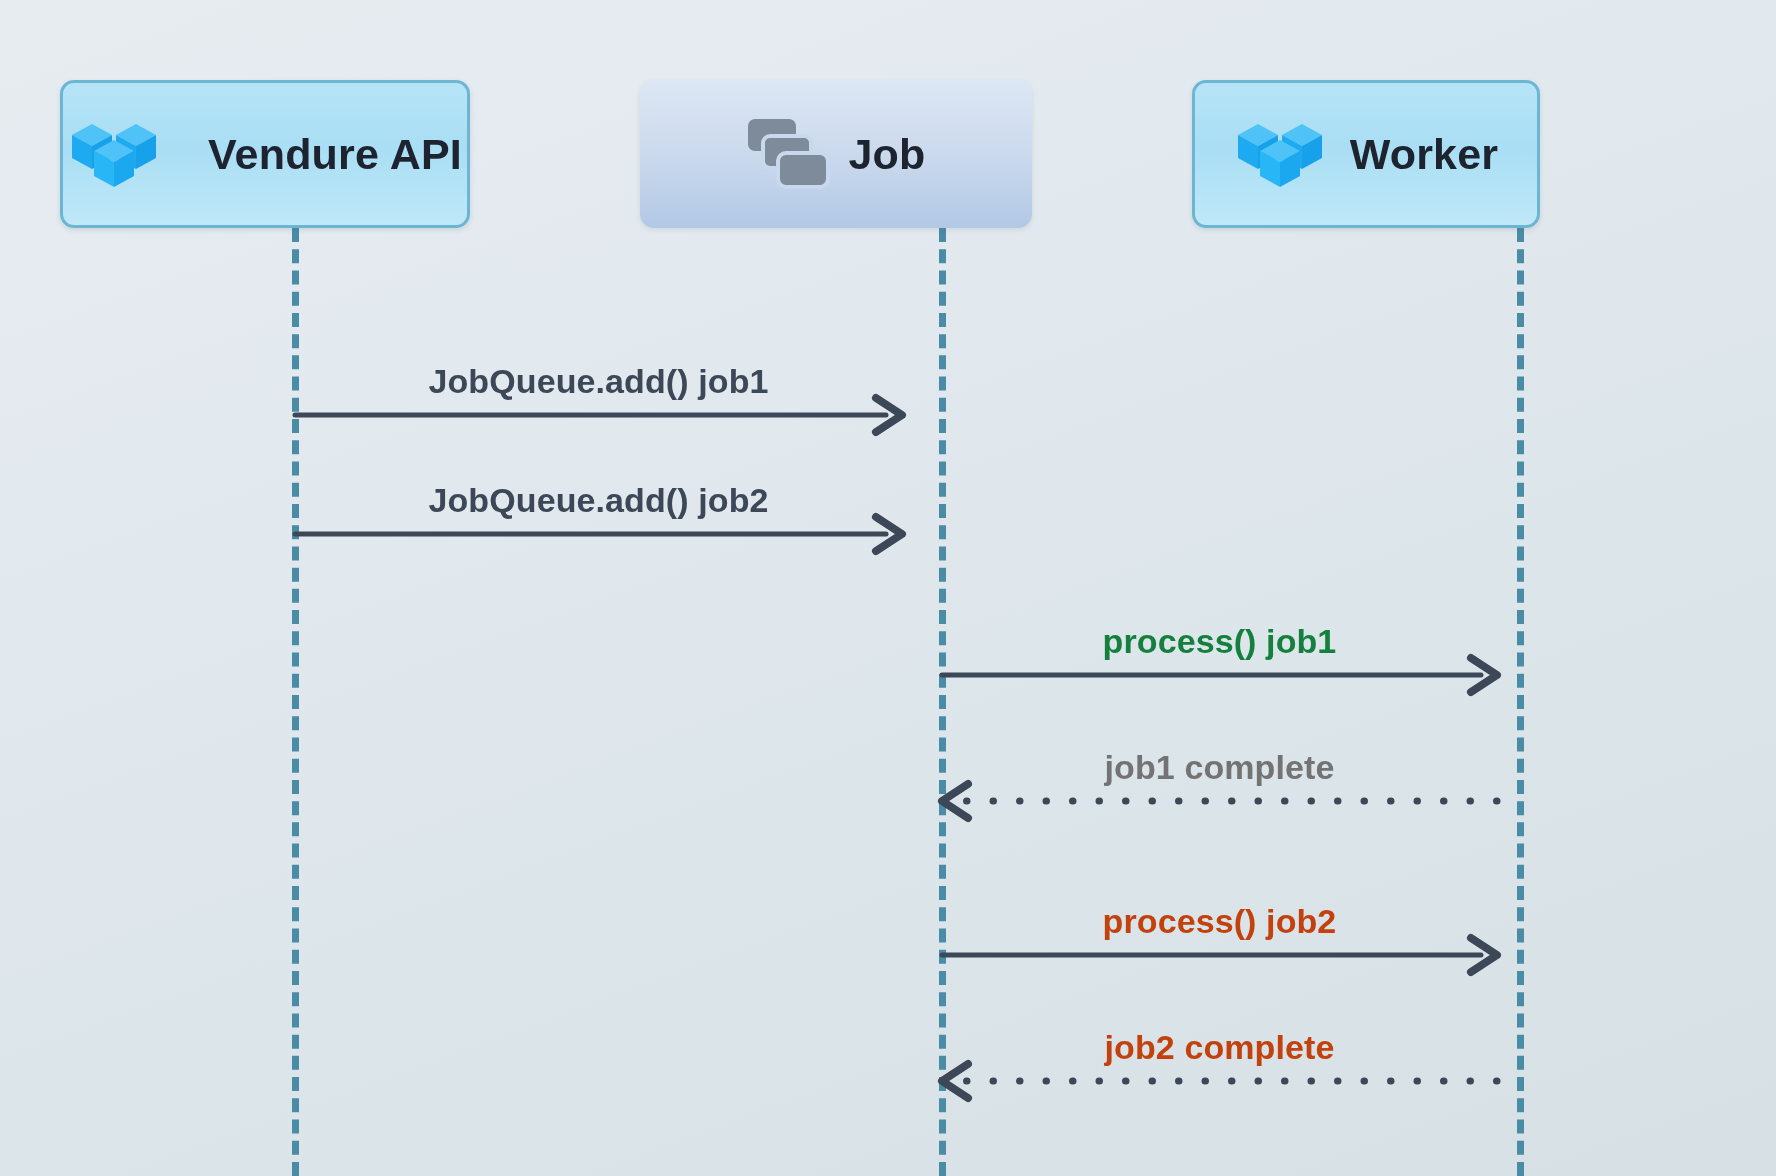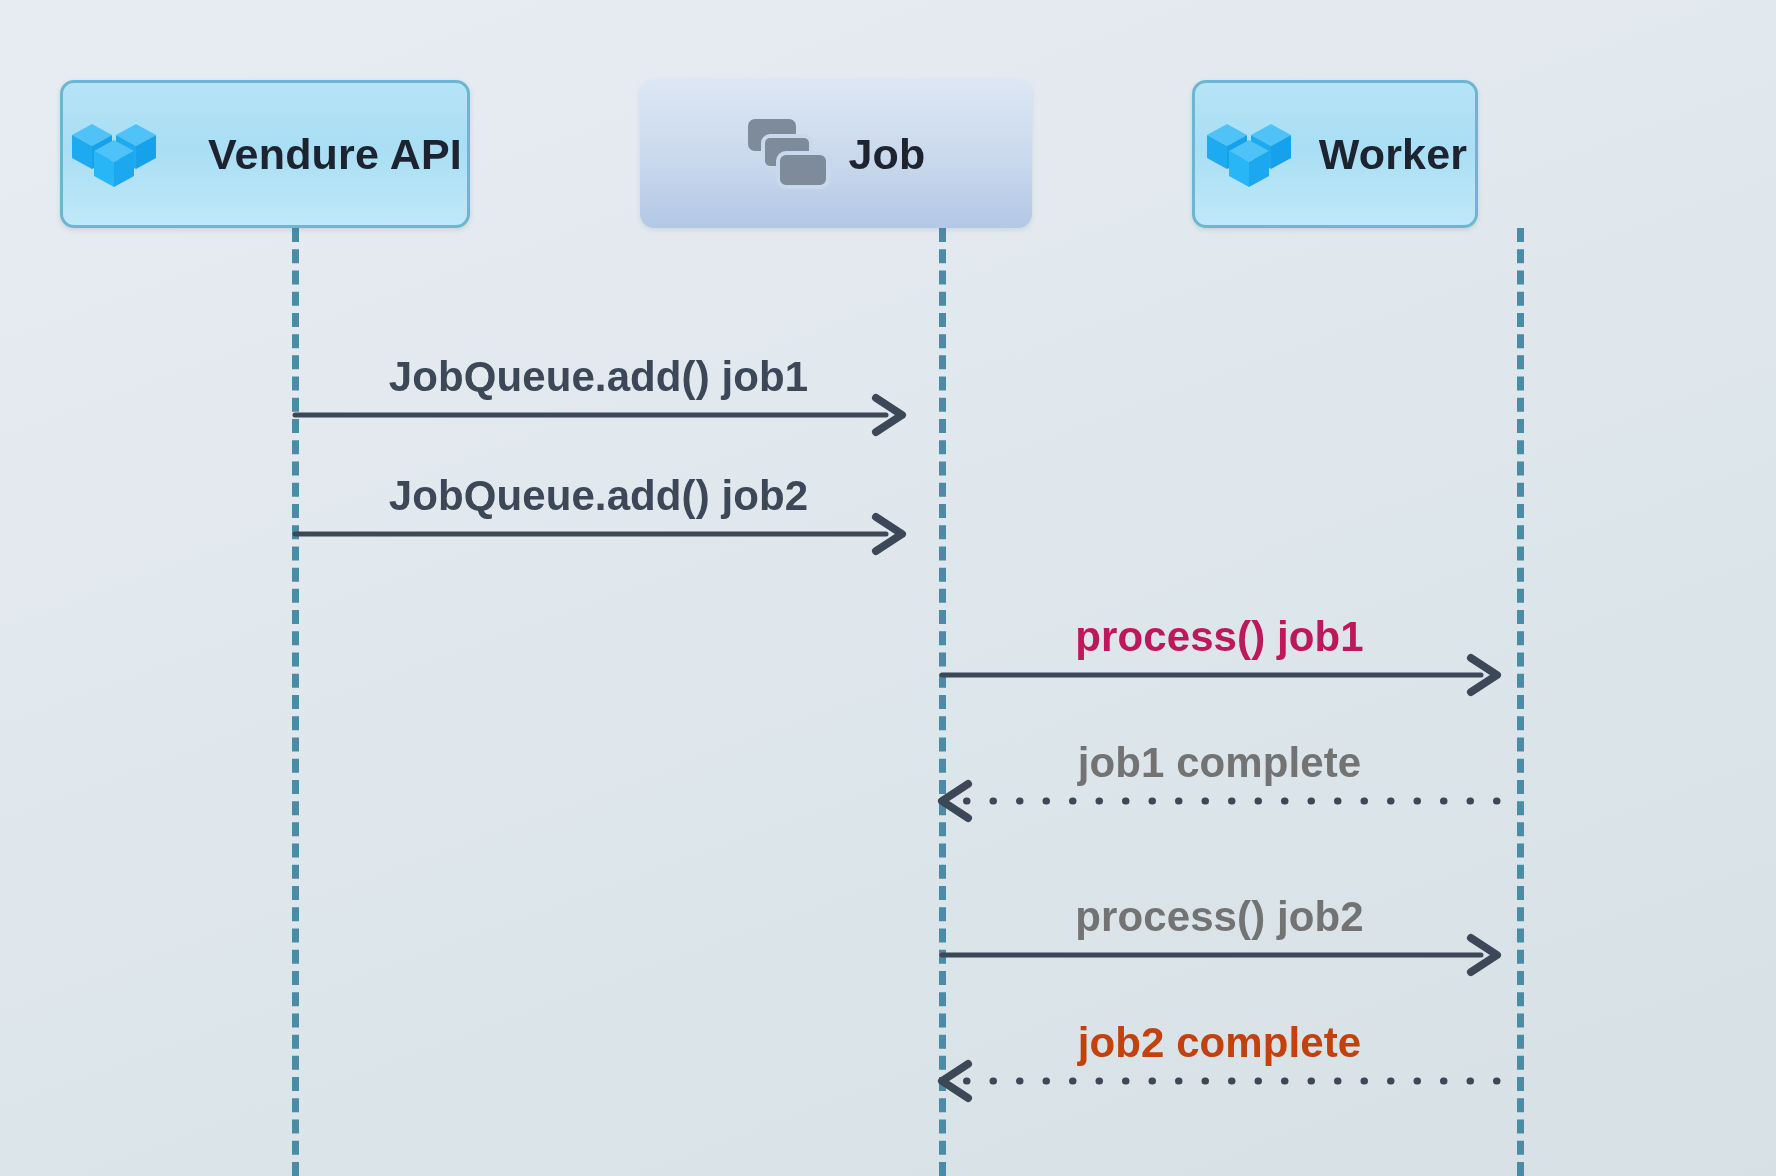--- a/index.html
+++ b/index.html
@@ -64,21 +64,21 @@
   
   .message {
     position: absolute;
     height: 0;
   }
   .message-label {
     position: absolute;
     bottom: 14px;
     width: 100%;
     text-align: center;
-    font-size: 42px;
+    font-size: 34px;
     font-weight: bold;
     color: #3c4757;
     white-space: nowrap;
     letter-spacing: 0.1px;
   }
   .message-line {
     position: absolute;
     left: 0;
     top: 0;
     width: 100%;
@@ -129,21 +129,21 @@
       </div>
       <div class="participant job" style="left: 640px; top: 80px; width: 392px; height: 148px;">
         <span class="participant-icon">
   <svg width="86" height="74" viewBox="0 0 86 74">
     <rect x="2" y="2" width="48" height="32" rx="7" fill="#7d8b9b"></rect>
     <rect x="17" y="19" width="48" height="32" rx="7" fill="#7d8b9b" stroke="#c9d8ec" stroke-width="4"></rect>
     <rect x="32" y="36" width="50" height="34" rx="8" fill="#7d8b9b" stroke="#c9d8ec" stroke-width="4"></rect>
   </svg></span>
         <span class="participant-label">Job</span>
       </div>
-      <div class="participant vendure" style="left: 1192px; top: 80px; width: 286px; height: 148px;">
+      <div class="participant vendure" style="left: 1192px; top: 80px; width: 348px; height: 148px;">
         <span class="participant-icon">
   <svg width="92" height="78" viewBox="0 0 92 78">
 
     <g>
       <polygon points="4,20 24,9 44,20 24,31" fill="#4fc3f7"></polygon>
       <polygon points="4,20 24,31 24,54 4,43" fill="#1eaaf1"></polygon>
       <polygon points="24,31 44,20 44,43 24,54" fill="#17a1ea"></polygon>
     </g>
 
     <g>
@@ -175,39 +175,39 @@
       <div class="message" style="left: 295px; top: 534px; width: 607px;">
         <div class="message-label" style="color: rgb(60, 71, 87); margin-top: 36px;">JobQueue.add() job2</div>
         <div class="message-line">
           <svg class="msg-svg" width="607" height="28" viewBox="0 0 607 28">
             <line x1="0" y1="14" x2="591" y2="14" stroke="#3c4757" stroke-width="5" stroke-linecap="round"></line>
             <polyline points="581,-3 607,14 581,31" fill="none" stroke="#3c4757" stroke-width="8" stroke-linecap="round" stroke-linejoin="round"></polyline>
           </svg>
         </div>
       </div>
       <div class="message" style="left: 942px; top: 675px; width: 555px;">
-        <div class="message-label" style="color: #be185d; margin-top: 40px;">process() job1</div>
+        <div class="message-label" style="color: #15803d; margin-top: 40px;">process() job1</div>
         <div class="message-line">
           <svg class="msg-svg" width="555" height="28" viewBox="0 0 555 28">
             <line x1="0" y1="14" x2="539" y2="14" stroke="#3c4757" stroke-width="5" stroke-linecap="round"></line>
             <polyline points="529,-3 555,14 529,31" fill="none" stroke="#3c4757" stroke-width="8" stroke-linecap="round" stroke-linejoin="round"></polyline>
           </svg>
         </div>
       </div>
       <div class="message" style="left: 942px; top: 801px; width: 555px;">
         <div class="message-label" style="color: #737373;">job1 complete</div>
         <div class="message-line">
           <svg class="msg-svg" width="555" height="28" viewBox="0 0 555 28">
             <line x1="555" y1="14" x2="16" y2="14" stroke="#3c4757" stroke-width="7" stroke-linecap="round" stroke-dasharray="0.5 26"></line>
             <polyline points="26,-3 0,14 26,31" fill="none" stroke="#3c4757" stroke-width="8" stroke-linecap="round" stroke-linejoin="round"></polyline>
           </svg>
         </div>
       </div>
       <div class="message" style="left: 942px; top: 955px; width: 555px;">
-        <div class="message-label" style="color: #737373;">process() job2</div>
+        <div class="message-label" style="color: #c2410c;">process() job2</div>
         <div class="message-line">
           <svg class="msg-svg" width="555" height="28" viewBox="0 0 555 28">
             <line x1="0" y1="14" x2="539" y2="14" stroke="#3c4757" stroke-width="5" stroke-linecap="round"></line>
             <polyline points="529,-3 555,14 529,31" fill="none" stroke="#3c4757" stroke-width="8" stroke-linecap="round" stroke-linejoin="round"></polyline>
           </svg>
         </div>
       </div>
       <div class="message" style="left: 942px; top: 1081px; width: 555px;">
         <div class="message-label" style="color: #c2410c;">job2 complete</div>
         <div class="message-line">

